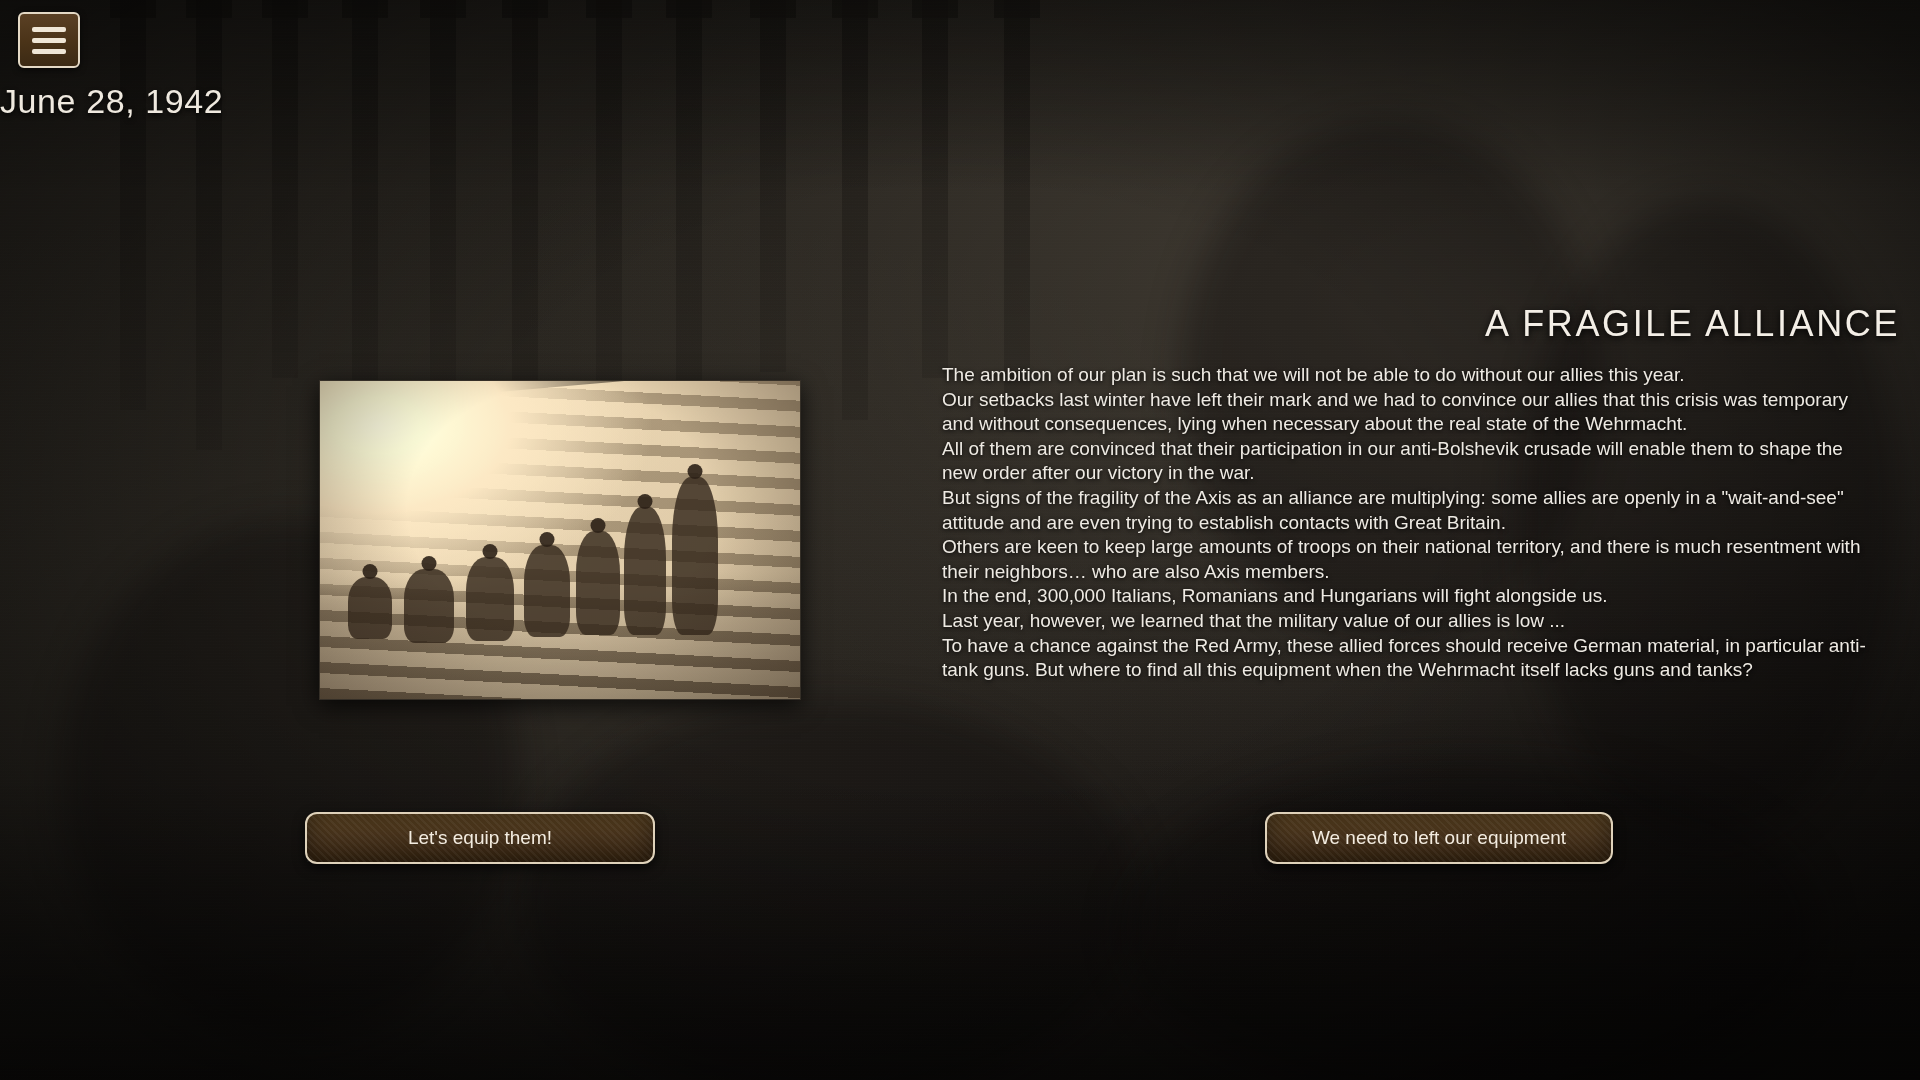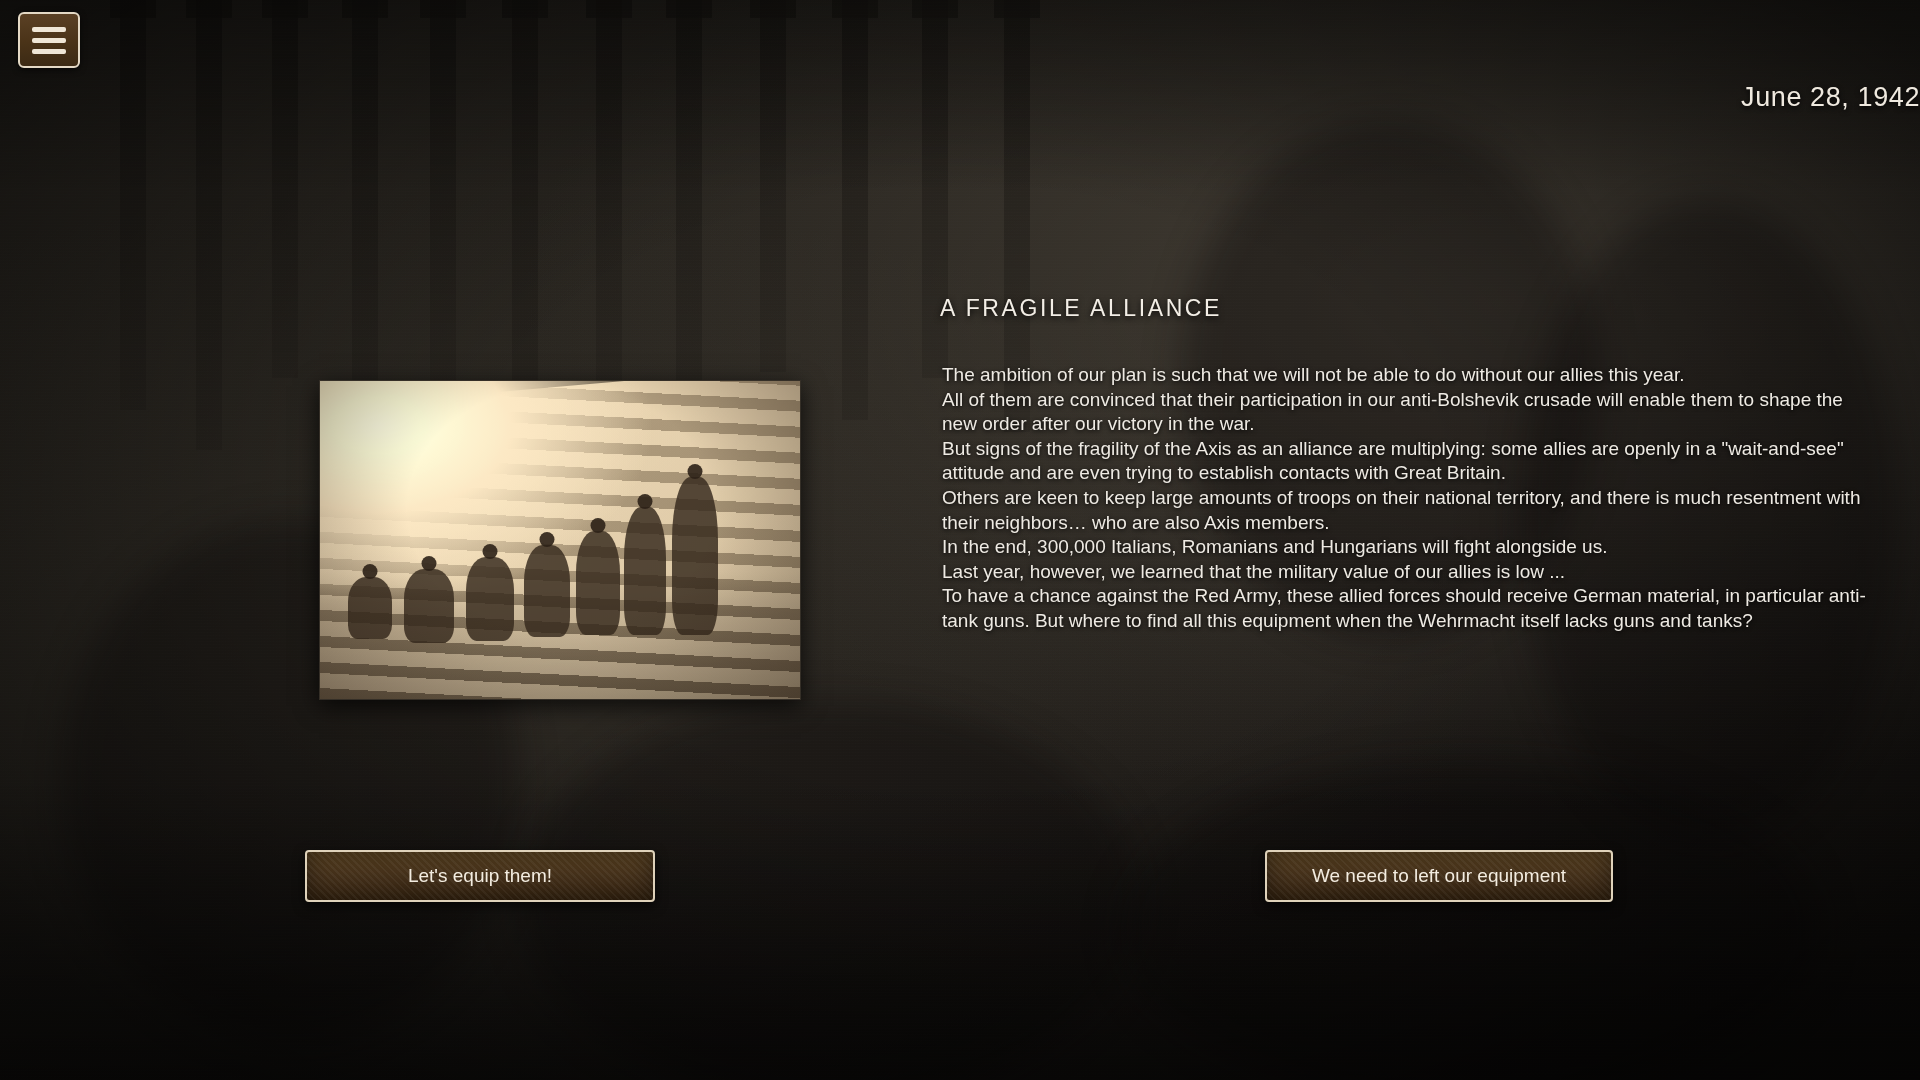--- a/index.html
+++ b/index.html
@@ -85,36 +85,36 @@
     width: 34px; height: 5px;
     background: #efe6d6;
     border-radius: 2px;
   }
 
   
   #date-label {
     position: absolute;
     top: 82px;
     left: 0; right: 0;
-    text-align: right;
+    text-align: left;
     color: #efe9df;
-    font-size: 27px;
+    font-size: 34px;
     letter-spacing: 0.6px;
     text-shadow: 0 2px 5px rgba(0,0,0,0.9);
   }
 
   
   #event-title {
     position: absolute;
-    top: 295px;
+    top: 303px;
     left: 940px;
     width: 960px;
-    text-align: left;
+    text-align: right;
     color: #f3eee6;
-    font-size: 23px;
+    font-size: 36px;
     letter-spacing: 2.6px;
     font-weight: 400;
     text-shadow: 0 2px 6px rgba(0,0,0,0.95);
   }
 
   
   #event-illustration {
     position: absolute;
     left: 319px; top: 380px;
     width: 482px; height: 320px;
@@ -167,32 +167,31 @@
     text-shadow: 0 1px 4px rgba(0,0,0,0.95);
   }
   #event-text p { margin: 0; }
 
   
   .choice {
     position: absolute;
     background: linear-gradient(180deg, #58401f 0%, #44301a 50%, #33220f 100%);
     background-blend-mode: normal;
     border: 2px solid #dfd2ba;
-    border-radius: 4px;
+    border-radius: 12px;
     color: #f3ece0;
     font-size: 19px;
     display: flex;
     align-items: center;
     justify-content: center;
     text-align: center;
     padding: 4px 14px;
     cursor: pointer;
     box-shadow: 0 4px 12px rgba(0,0,0,0.7), inset 0 0 26px rgba(0,0,0,0.45);
     line-height: 24px;
-    margin-top: 38px;
   }
   .choice:before {
     content: "";
     position: absolute; inset: 0;
     background-image:
       repeating-linear-gradient(45deg, rgba(255,255,255,0.045) 0 2px, rgba(0,0,0,0) 2px 5px);
     pointer-events: none;
   }
   #choice-0 { left: 305px; top: 812px; width: 350px; height: 52px; }
   #choice-1 { left: 1265px; top: 812px; width: 348px; height: 52px; }
@@ -259,20 +258,21 @@
         <span class="head"></span>
       </div>
     <div class="fig" style="left:352px; top:96px;  width:46px; height:158px;">
         <span class="head"></span>
       </div>
     <div class="photo-shade"></div>
   </div>
 
   <div id="event-text">
     <p>The ambition of our plan is such that we will not be able to do without our allies this year.</p>
+    <p>Our setbacks last winter have left their mark and we had to convince our allies that this crisis was temporary and without consequences, lying when necessary about the real state of the Wehrmacht.</p>
     <p>All of them are convinced that their participation in our anti-Bolshevik crusade will enable them to shape the new order after our victory in the war.</p>
     <p>But signs of the fragility of the Axis as an alliance are multiplying: some allies are openly in a "wait-and-see" attitude and are even trying to establish contacts with Great Britain.</p>
     <p>Others are keen to keep large amounts of troops on their national territory, and there is much resentment with their neighbors… who are also Axis members.</p>
     <p>In the end, 300,000 Italians, Romanians and Hungarians will fight alongside us.</p>
     <p>Last year, however, we learned that the military value of our allies is low ...</p>
     <p>To have a chance against the Red Army, these allied forces should receive German material, in particular anti-tank guns. But where to find all this equipment when the Wehrmacht itself lacks guns and tanks?</p>
   </div>
 
   <div class="choice" id="choice-0">Let's equip them!</div>
   <div class="choice" id="choice-1">We need to left our equipment</div>

